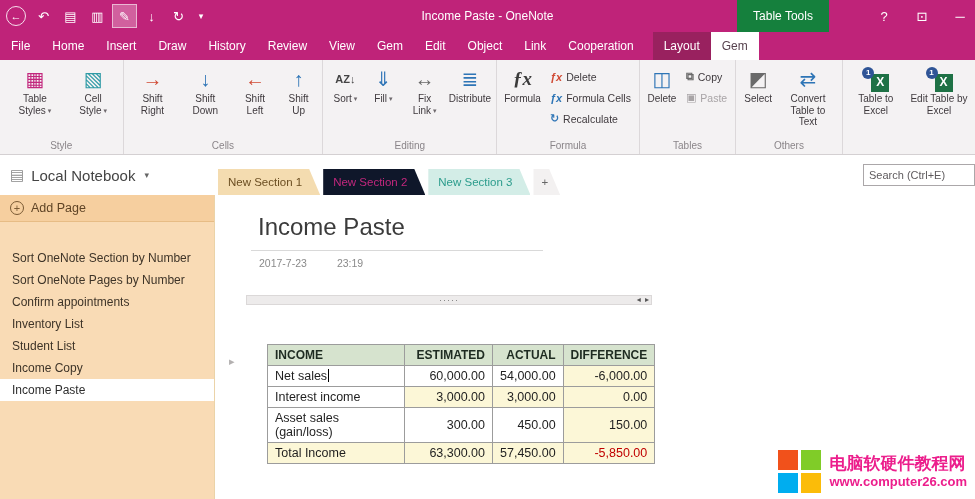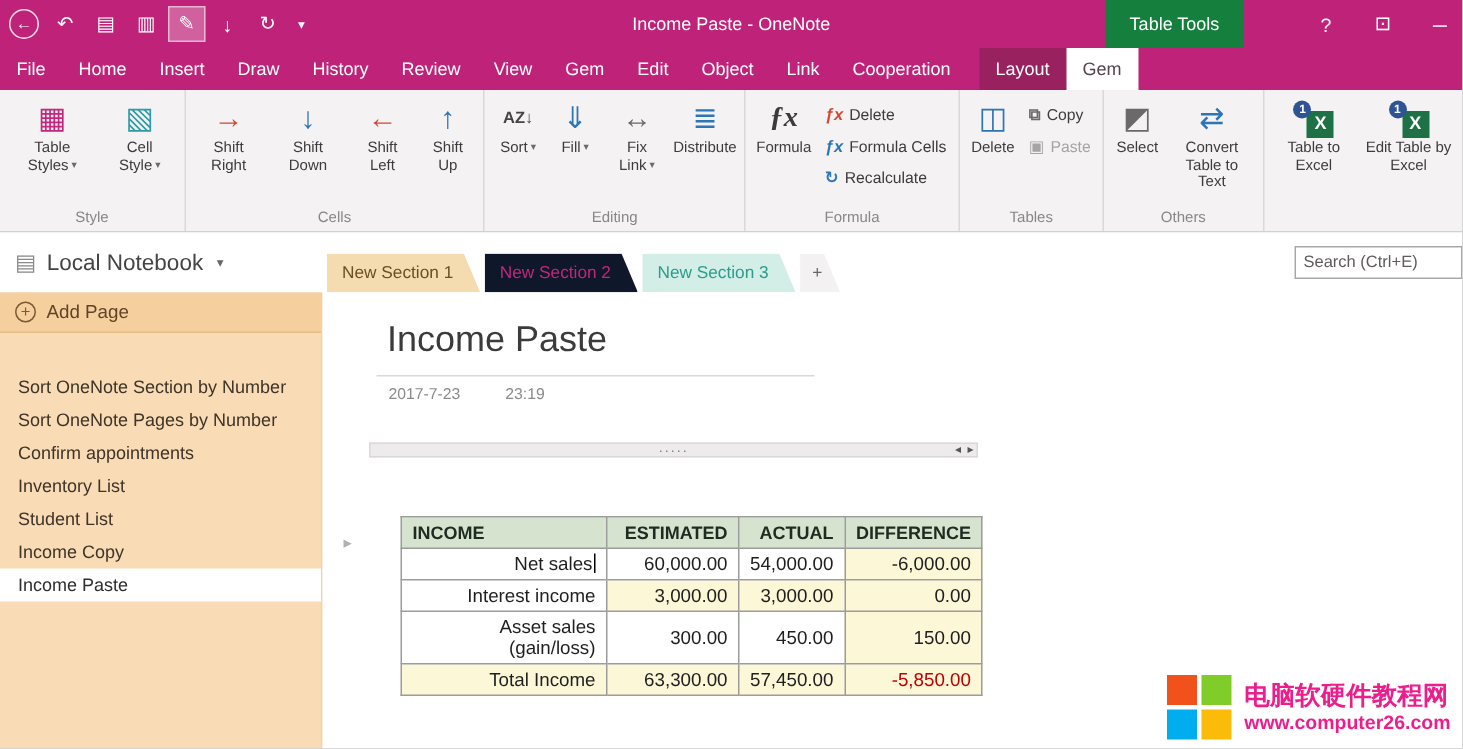--- a/index.html
+++ b/index.html
@@ -71,21 +71,21 @@
   
   .content { position:absolute; top:195px; left:215px; right:0; bottom:0; background:#fff; }
   .page-title { position:absolute; left:43px; top:18px; font-size:24px; font-weight:400; color:#3B3B3B; cursor:text; }
   .title-rule { position:absolute; left:36px; top:55px; width:292px; border-top:1px solid #D9D9D9; }
   .datetime { position:absolute; left:44px; top:62px; font-size:10.5px; color:#8A8A8A; display:flex; gap:30px; }
   .tstrip { position:absolute; left:31px; top:100px; width:406px; height:10px; background:#EDEBEB; border:1px solid #DBD8D8; display:flex; align-items:center; }
   .tstrip .dots { flex:1; text-align:center; color:#7A7A7A; font-size:9px; line-height:6px; letter-spacing:1px; }
   .tstrip .harrows { position:absolute; right:1px; top:-1px; font-size:8px; color:#555; letter-spacing:1px; }
   .para-handle { position:absolute; left:14px; top:160px; color:#B3B0B0; font-size:11px; cursor:grab; }
   .ntable { position:absolute; left:52px; top:137px; border-collapse:collapse; font-size:12.5px; color:#1F1F1F;margin-top:12px; }
-  .ntable th, .ntable td { border:1px solid #9C9C9C; padding:3px 7px; height:17px; background:#fff;text-align:right; }
+  .ntable th, .ntable td { border:1px solid #9C9C9C; padding:3px 7px; height:17px; background:#fff; }
   .ntable th { background:#D6E3CE; color:#1E2B21; font-weight:bold; font-size:12px; text-align:left; }
   .ntable th.num, .ntable td.num { text-align:right; }
   .ntable .w1 { width:137px; } .ntable .w2 { width:88px; } .ntable .w3 { width:68px; } .ntable .w4 { width:90px; }
   .yellow { background:#FCF7D7 !important; }
   .red { color:#C00000; }
   .caret { display:inline-block; width:1px; height:13px; background:#000; margin-left:1px; vertical-align:-2px; }
 
   
   .watermark { position:absolute; right:8px; bottom:6px; display:flex; align-items:center; gap:9px; }
   .winlogo { display:grid; grid-template-columns:20px 20px; grid-template-rows:20px 20px; gap:3px; }

